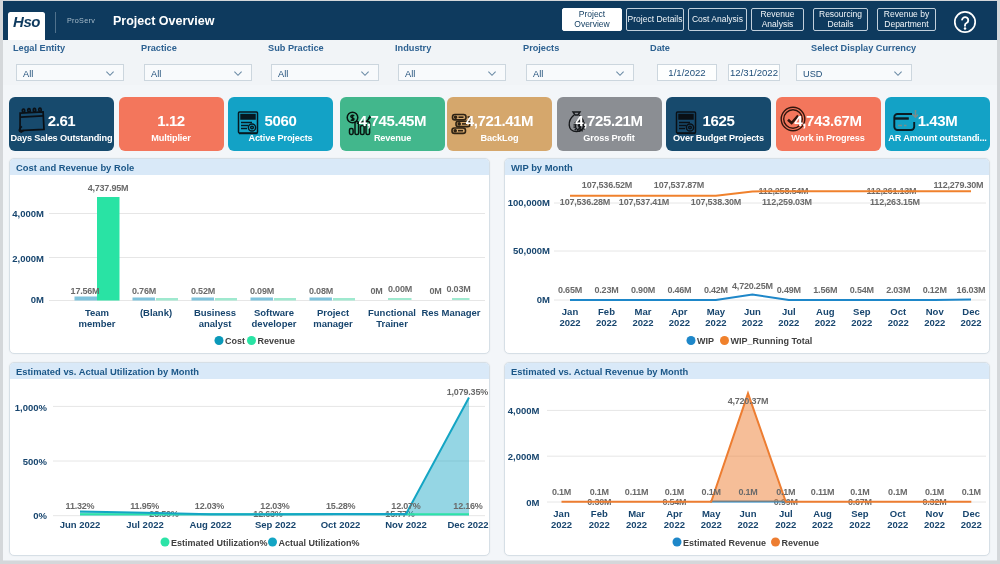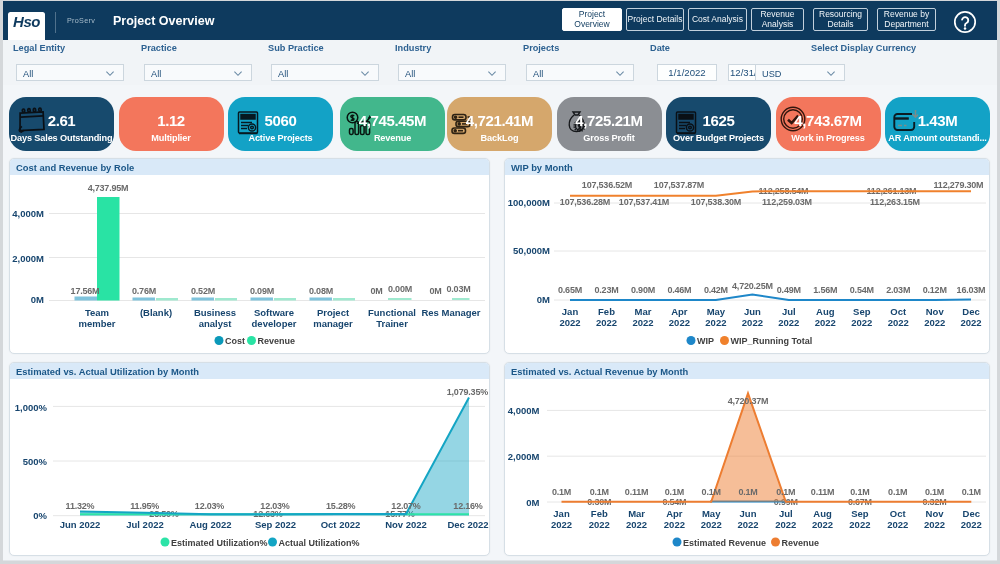--- a/index.html
+++ b/index.html
@@ -21,21 +21,21 @@
 
   
   .filters { position:absolute; left:0; top:39px; width:994px; height:45px; background:#f1f4f7; }
   .flabel { position:absolute; top:3px; color:#2d6191; font-size:9.2px; font-weight:bold; }
   .fdrop { position:absolute; top:24px; height:16.5px; background:#f8fafc; border:1px solid #ccd6de; color:#1f4e79; font-size:9.2px; }
   .fdrop .txt { position:absolute; left:6px; top:3.5px; }
   .fdrop .chev { position:absolute; right:7px; top:4px; width:12px; height:9px; }
   .fdate { position:absolute; top:24px; height:16.5px; background:#fdfefe; border:1px solid #ccd6de; color:#1f4e79; font-size:9.6px; text-align:center; line-height:16px; }
 
   
-  .card { position:absolute; top:96px; width:105px; height:54px; border-radius:17px; color:#fff; }
+  .card { position:absolute; top:96px; width:105px; height:54px; border-radius:6px; color:#fff; }
   .card .val { position:absolute; top:15px; left:0; right:0; text-align:center; font-size:15px; letter-spacing:-0.4px; font-weight:bold; z-index:2; }
   .card .val2 { position:absolute; top:15px; left:0; right:0; text-align:center; font-size:15px; letter-spacing:-0.4px; font-weight:bold; }
   .card .lbl { position:absolute; top:36px; left:0px; right:0px; text-align:center; font-size:9.2px; letter-spacing:-0.15px; font-weight:bold; white-space:nowrap; overflow:hidden; }
   .card svg.icon { position:absolute; left:4px; top:9px; z-index:1; }
 
   
   .panel { position:absolute; background:#ffffff; border:1px solid #d6dfe6; border-radius:5px; box-shadow:0 0 2px rgba(0,0,0,0.05); }
   .ptbar { position:absolute; left:0; right:0; top:0; height:16px; background:#d9e9f8; border-radius:4px 4px 0 0; }
   .ptbar span { position:absolute; left:6px; top:3px; color:#1b5788; font-size:9.4px; font-weight:bold; }
 </style>
@@ -94,21 +94,21 @@
         </svg>
       </div>
     <div class="fdrop" style="left:523px; width:108px;">
         <span class="txt">All</span>
         <svg class="chev" viewBox="0 0 10 10">
           <path d="M1 3 L5 7 L9 3" fill="none" stroke="#6a8aa5" stroke-width="1.2"></path>
         </svg>
       </div>
     <div class="fdate" style="left:654px; width:60px;">1/1/2022</div>
     <div class="fdate" style="left:725px; width:52px;">12/31/2022</div>
-    <div class="fdrop" style="left:752px; width:90px;">
+    <div class="fdrop" style="left:793px; width:116px;">
         <span class="txt">USD</span>
         <svg class="chev" viewBox="0 0 10 10">
           <path d="M1 3 L5 7 L9 3" fill="none" stroke="#6a8aa5" stroke-width="1.2"></path>
         </svg>
       </div>
   </div>
 
   <div class="card" style="left:6px; background:#174a6d;">
     <div class="val">2.61</div>
       <div class="lbl">Days Sales Outstanding</div>

